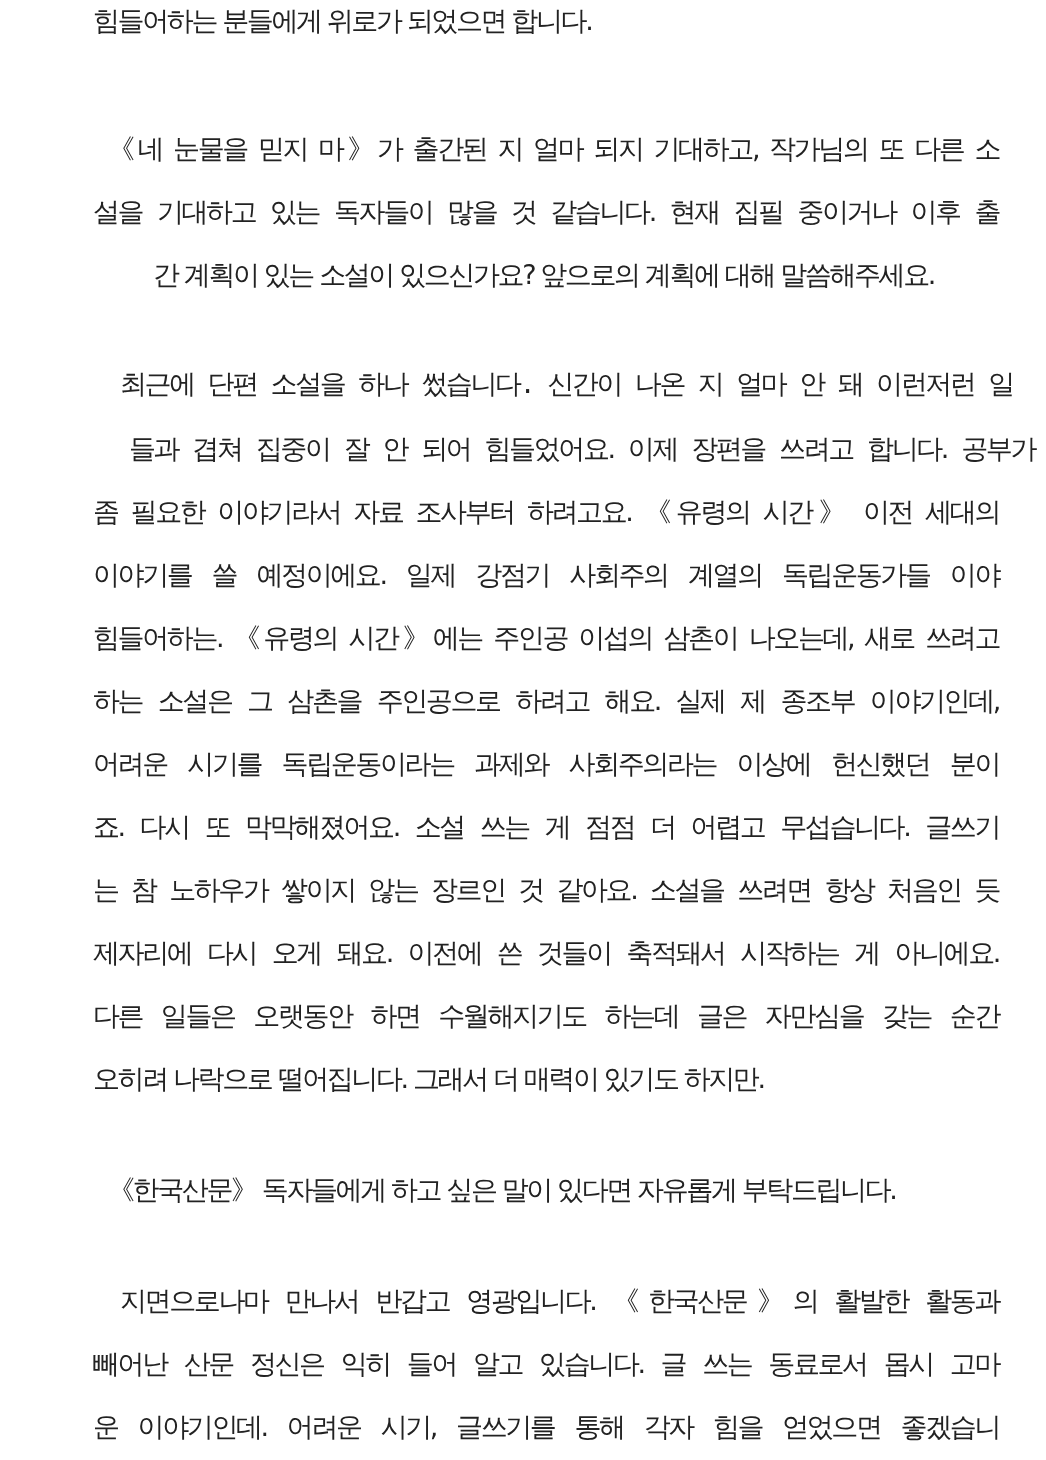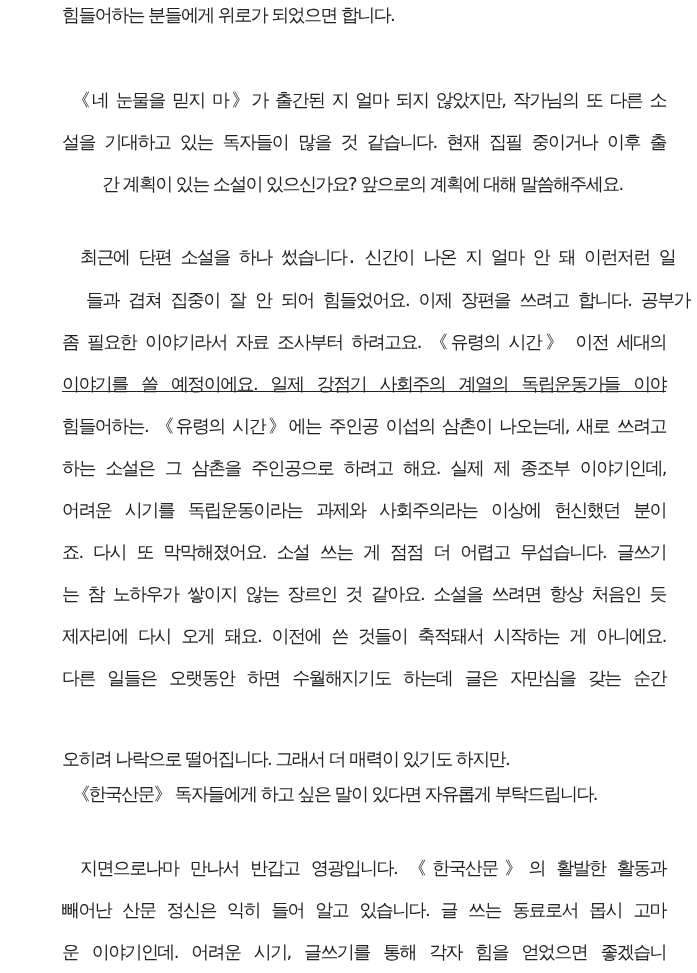--- a/index.html
+++ b/index.html
@@ -8,33 +8,33 @@
          font-family:"DejaVu Sans","Liberation Sans",sans-serif;
          font-size:18px; color:#222222; letter-spacing:-1.6px; }
   .line { position:absolute; left:0; white-space:nowrap; height:42px; line-height:42px; }
   .just { width:604px; text-align:justify; text-align-last:justify; }
 </style>
 </head>
 <body>
 
 <div class="doc">
   <div class="line" style="top: -6px; padding-left: 0px;">힘들어하는 분들에게 위로가 되었으면 합니다.</div>
-  <div class="line just" style="top: 79px; padding-left: 10px; width: 594px;">《네 눈물을 믿지 마》가 출간된 지 얼마 되지 않았지만, 작가님의 또 다른 소</div>
+  <div class="line just" style="top: 79px; padding-left: 10px; width: 594px;">《네 눈물을 믿지 마》가 출간된 지 얼마 되지 기대하고, 작가님의 또 다른 소</div>
   <div class="line just" style="top: 121px; padding-left: 0px; width: 604px;">설을 기대하고 있는 독자들이 많을 것 같습니다. 현재 집필 중이거나 이후 출</div>
   <div class="line" style="top: 163px; padding-left: 0px; margin-left: 40px;">간 계획이 있는 소설이 있으신가요? 앞으로의 계획에 대해 말씀해주세요.</div>
   <div class="line just" style="top: 237px; padding-left: 18px; width: 586px; font-family: Liberation Mono, monospace;">최근에 단편 소설을 하나 썼습니다. 신간이 나온 지 얼마 안 돼 이런저런 일</div>
   <div class="line just" style="top: 279px; padding-left: 0px; width: 604px; margin-left: 24px;">들과 겹쳐 집중이 잘 안 되어 힘들었어요. 이제 장편을 쓰려고 합니다. 공부가</div>
   <div class="line just" style="top: 321px; padding-left: 0px; width: 604px;">좀 필요한 이야기라서 자료 조사부터 하려고요. 《유령의 시간》 이전 세대의</div>
-  <div class="line just" style="top: 363px; padding-left: 0px; width: 604px; text-decoration: underline;">이야기를 쓸 예정이에요. 일제 강점기 사회주의 계열의 독립운동가들 이야</div>
+  <div class="line just" style="top: 363px; padding-left: 0px; width: 604px;">이야기를 쓸 예정이에요. 일제 강점기 사회주의 계열의 독립운동가들 이야</div>
   <div class="line just" style="top: 405px; padding-left: 0px; width: 604px;">힘들어하는. 《유령의 시간》에는 주인공 이섭의 삼촌이 나오는데, 새로 쓰려고</div>
   <div class="line just" style="top: 447px; padding-left: 0px; width: 604px;">하는 소설은 그 삼촌을 주인공으로 하려고 해요. 실제 제 종조부 이야기인데,</div>
   <div class="line just" style="top: 489px; padding-left: 0px; width: 604px;">어려운 시기를 독립운동이라는 과제와 사회주의라는 이상에 헌신했던 분이</div>
   <div class="line just" style="top: 531px; padding-left: 0px; width: 604px;">죠. 다시 또 막막해졌어요. 소설 쓰는 게 점점 더 어렵고 무섭습니다. 글쓰기</div>
   <div class="line just" style="top: 573px; padding-left: 0px; width: 604px;">는 참 노하우가 쌓이지 않는 장르인 것 같아요. 소설을 쓰려면 항상 처음인 듯</div>
   <div class="line just" style="top: 615px; padding-left: 0px; width: 604px;">제자리에 다시 오게 돼요. 이전에 쓴 것들이 축적돼서 시작하는 게 아니에요.</div>
   <div class="line just" style="top: 657px; padding-left: 0px; width: 604px;">다른 일들은 오랫동안 하면 수월해지기도 하는데 글은 자만심을 갖는 순간</div>
-  <div class="line" style="top: 738px; padding-left: 0px;">오히려 나락으로 떨어집니다. 그래서 더 매력이 있기도 하지만.</div>
+  <div class="line" style="top: 699px; padding-left: 0px;">오히려 나락으로 떨어집니다. 그래서 더 매력이 있기도 하지만.</div>
   <div class="line" style="top: 773px; padding-left: 10px;">《한국산문》 독자들에게 하고 싶은 말이 있다면 자유롭게 부탁드립니다.</div>
   <div class="line just" style="top: 847px; padding-left: 18px; width: 586px;">지면으로나마 만나서 반갑고 영광입니다. 《한국산문》의 활발한 활동과</div>
   <div class="line just" style="top: 889px; padding-left: 0px; width: 604px;">빼어난 산문 정신은 익히 들어 알고 있습니다. 글 쓰는 동료로서 몹시 고마</div>
   <div class="line just" style="top: 931px; padding-left: 0px; width: 604px;">운 이야기인데. 어려운 시기, 글쓰기를 통해 각자 힘을 얻었으면 좋겠습니</div>
 
 </div>
 
 </body></html>

